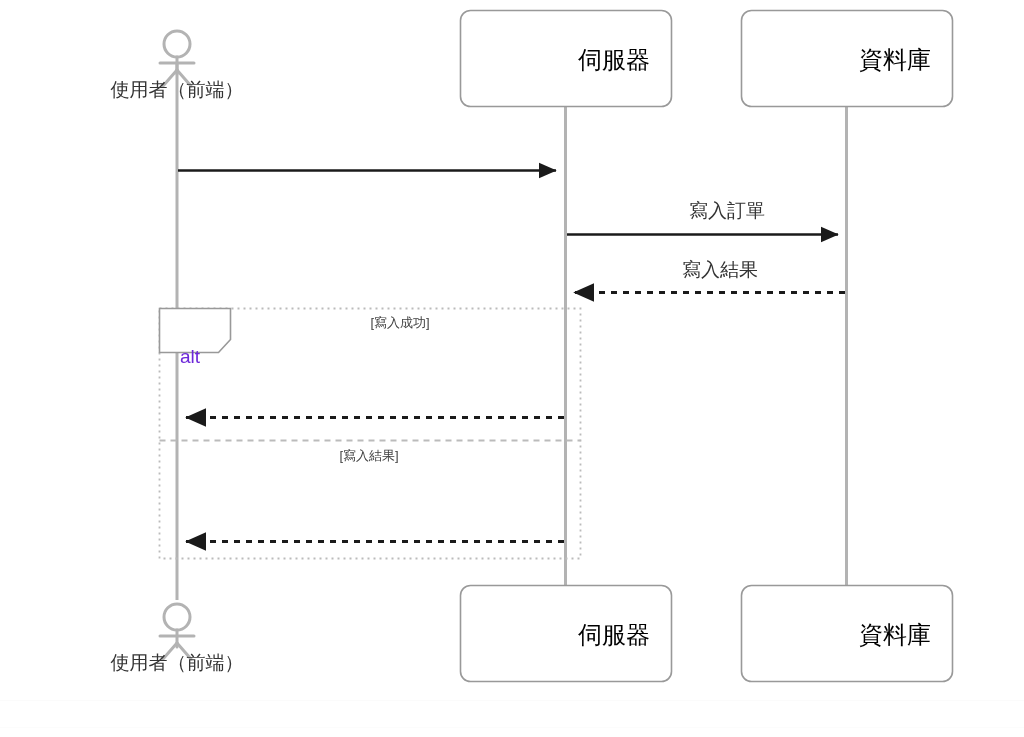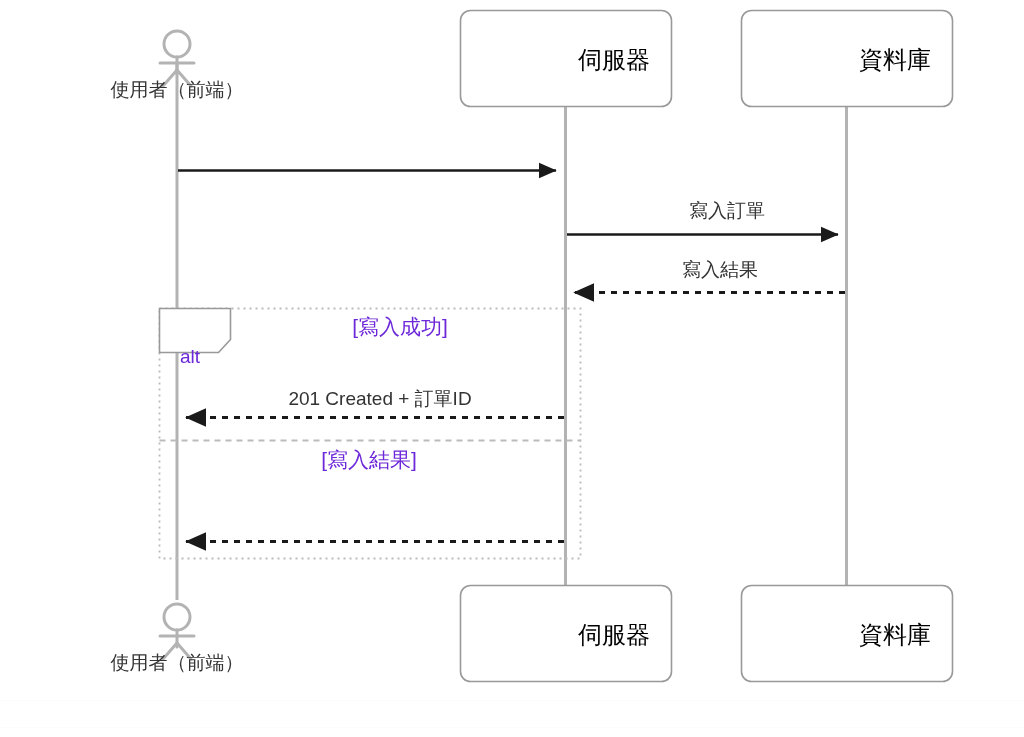--- a/index.html
+++ b/index.html
@@ -39,21 +39,21 @@
     line-height: 1;
   }
   .lbl.center {
     transform: translateX(-50%);
     text-align: center;
   }
 
   .actor-label { font-size: 19px; color: #333333; }
   .box-label   { font-size: 24px; color: #000000; margin-left: 48px; }
   .msg-label   { font-size: 19px; color: #333333; }
-  .guard-label { font-size: 21px; color: #6d28d9; }
+  .guard-label { font-size: 13px; color: #404040; }
   .frag-tag    { font-size: 19px; color: #6d28d9; margin-top: 24px; }
 </style>
 </head>
 <body>
 
 <div id="canvas">
 
   <svg class="diagram-svg" viewBox="0 0 1024 737" xmlns="http://www.w3.org/2000/svg">
     <defs>
       <marker id="arrowFilled" viewBox="0 0 10 10" refX="9.6" refY="5" markerWidth="7" markerHeight="7" orient="auto-start-reverse">
@@ -118,19 +118,18 @@
   <div class="lbl actor-label center" style="left:177px; top:80px;">使用者（前端）</div>
   <div class="lbl actor-label center" style="left:177px; top:653px;">使用者（前端）</div>
 
   <div class="lbl box-label center" style="left:566px; top:48px;">伺服器</div>
   <div class="lbl box-label center" style="left:847px; top:48px;">資料庫</div>
   <div class="lbl box-label center" style="left:566px; top:623px;">伺服器</div>
   <div class="lbl box-label center" style="left:847px; top:623px;">資料庫</div>
 
   <div class="lbl msg-label center" style="left:704px; top:201px;margin-left:23px;">寫入訂單</div>
   <div class="lbl msg-label center" style="left:720px; top:260px;">寫入結果</div>
-  <div class="lbl msg-label center" style="left:380px; top:389px;">201 Created + 訂單ID</div>
 
   <div class="lbl frag-tag" style="left:180px; top:323px;">alt</div>
   <div class="lbl guard-label center" style="left:400px; top:316px;">[寫入成功]</div>
   <div class="lbl guard-label center" style="left:369px; top:449px;">[寫入結果]</div>
 
 </div>
 
 </body></html>

